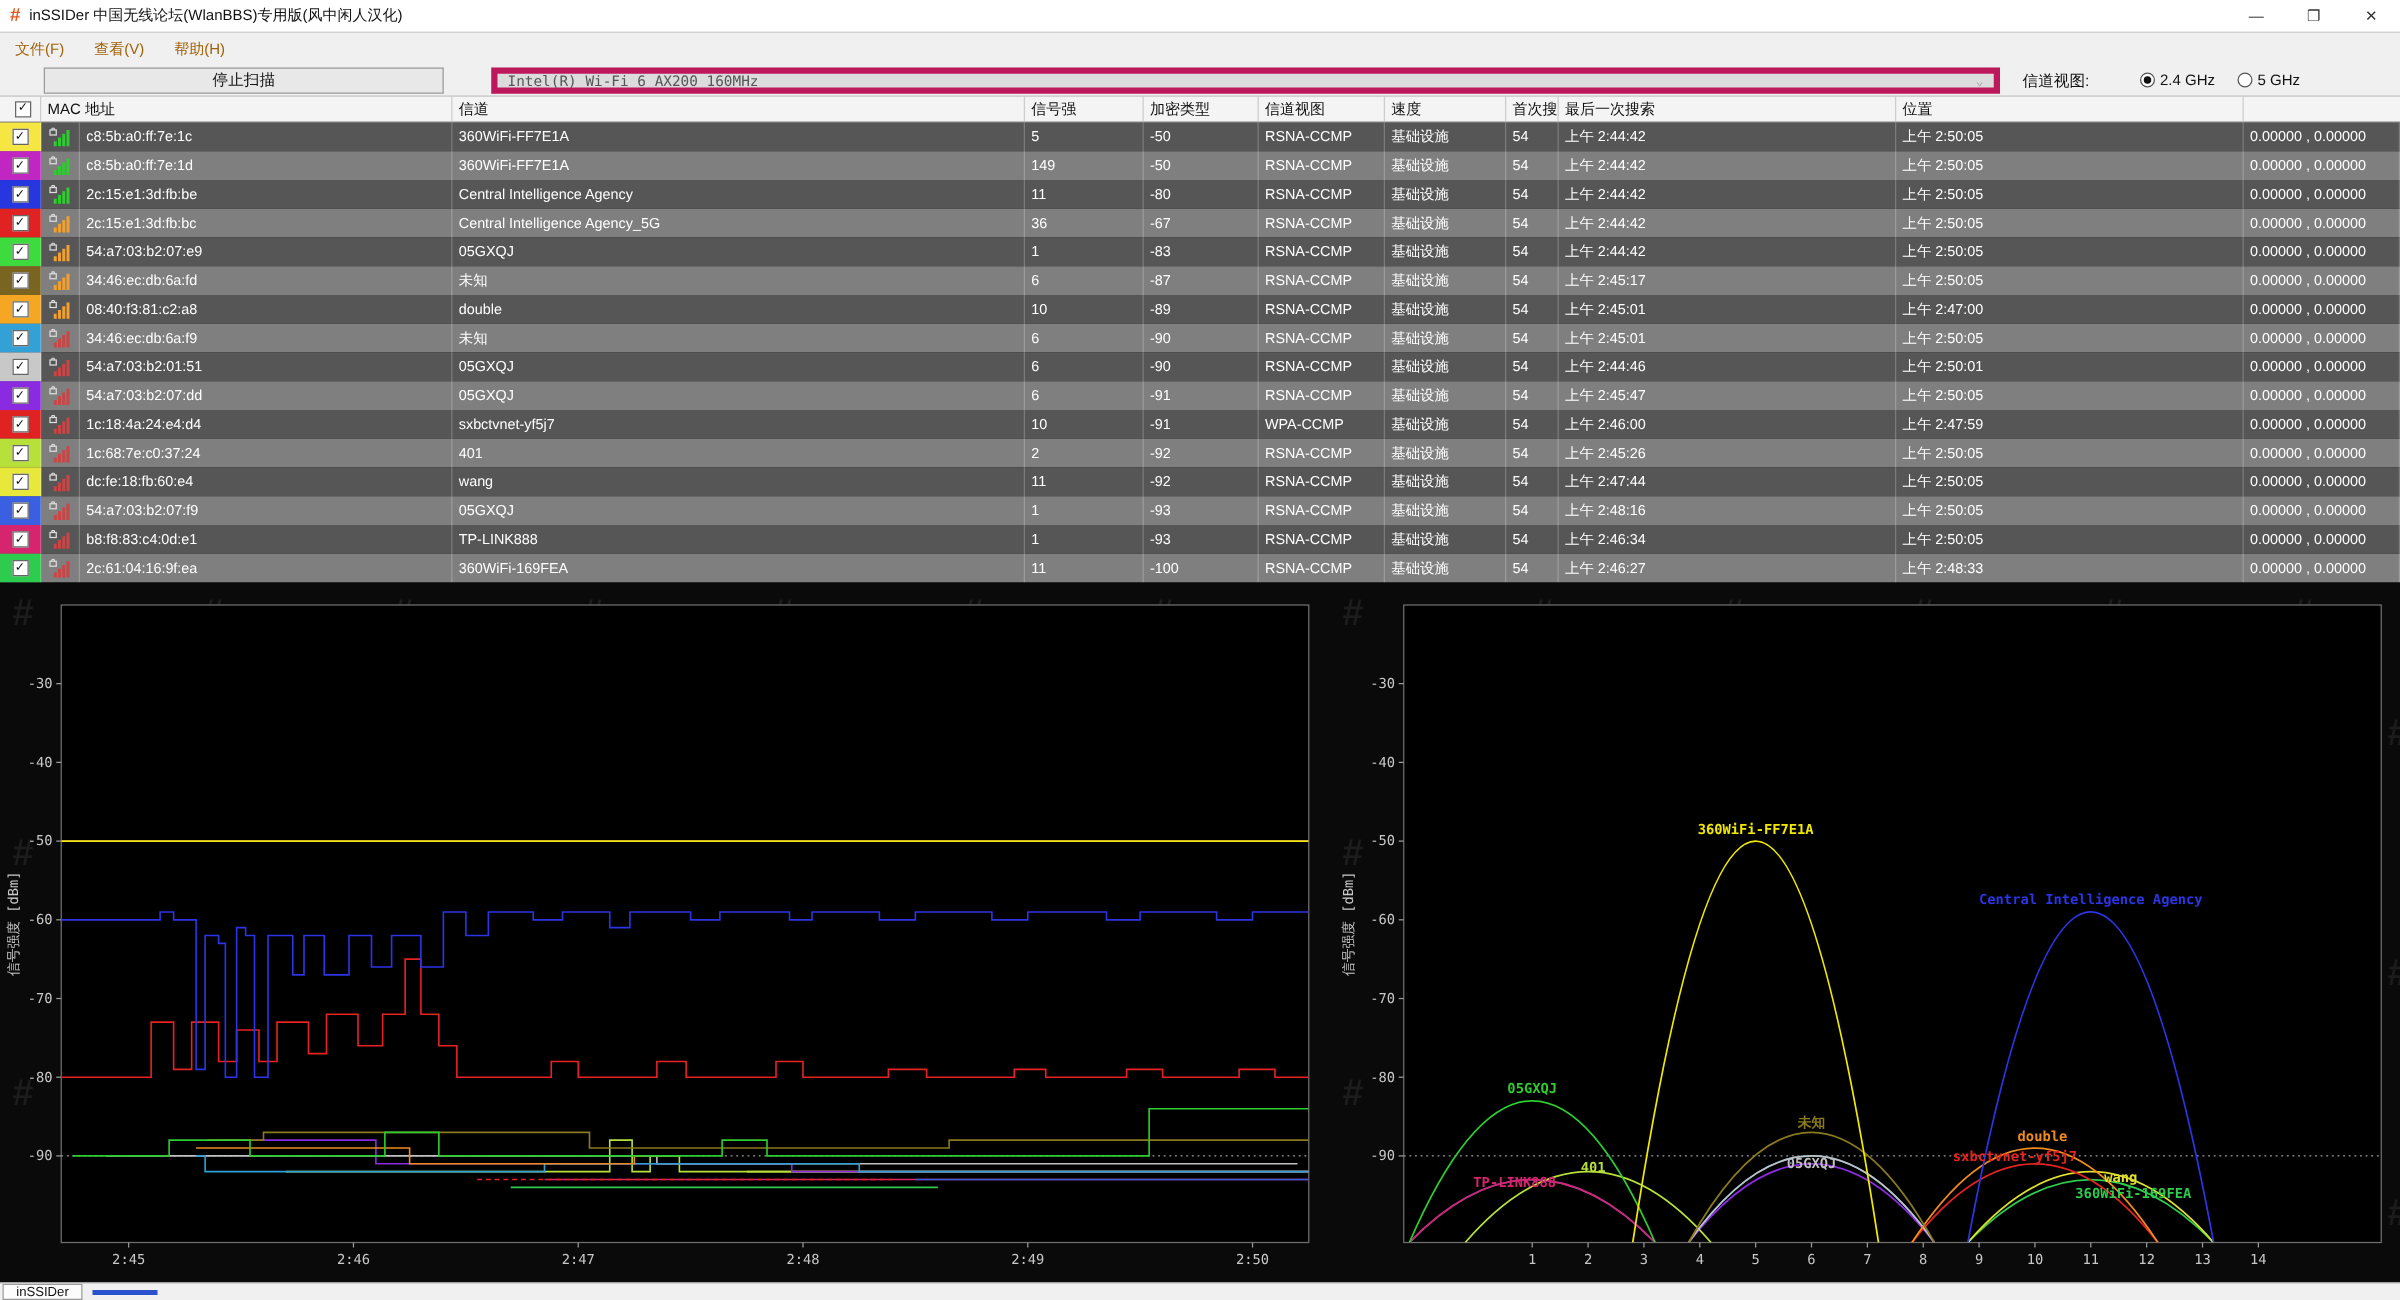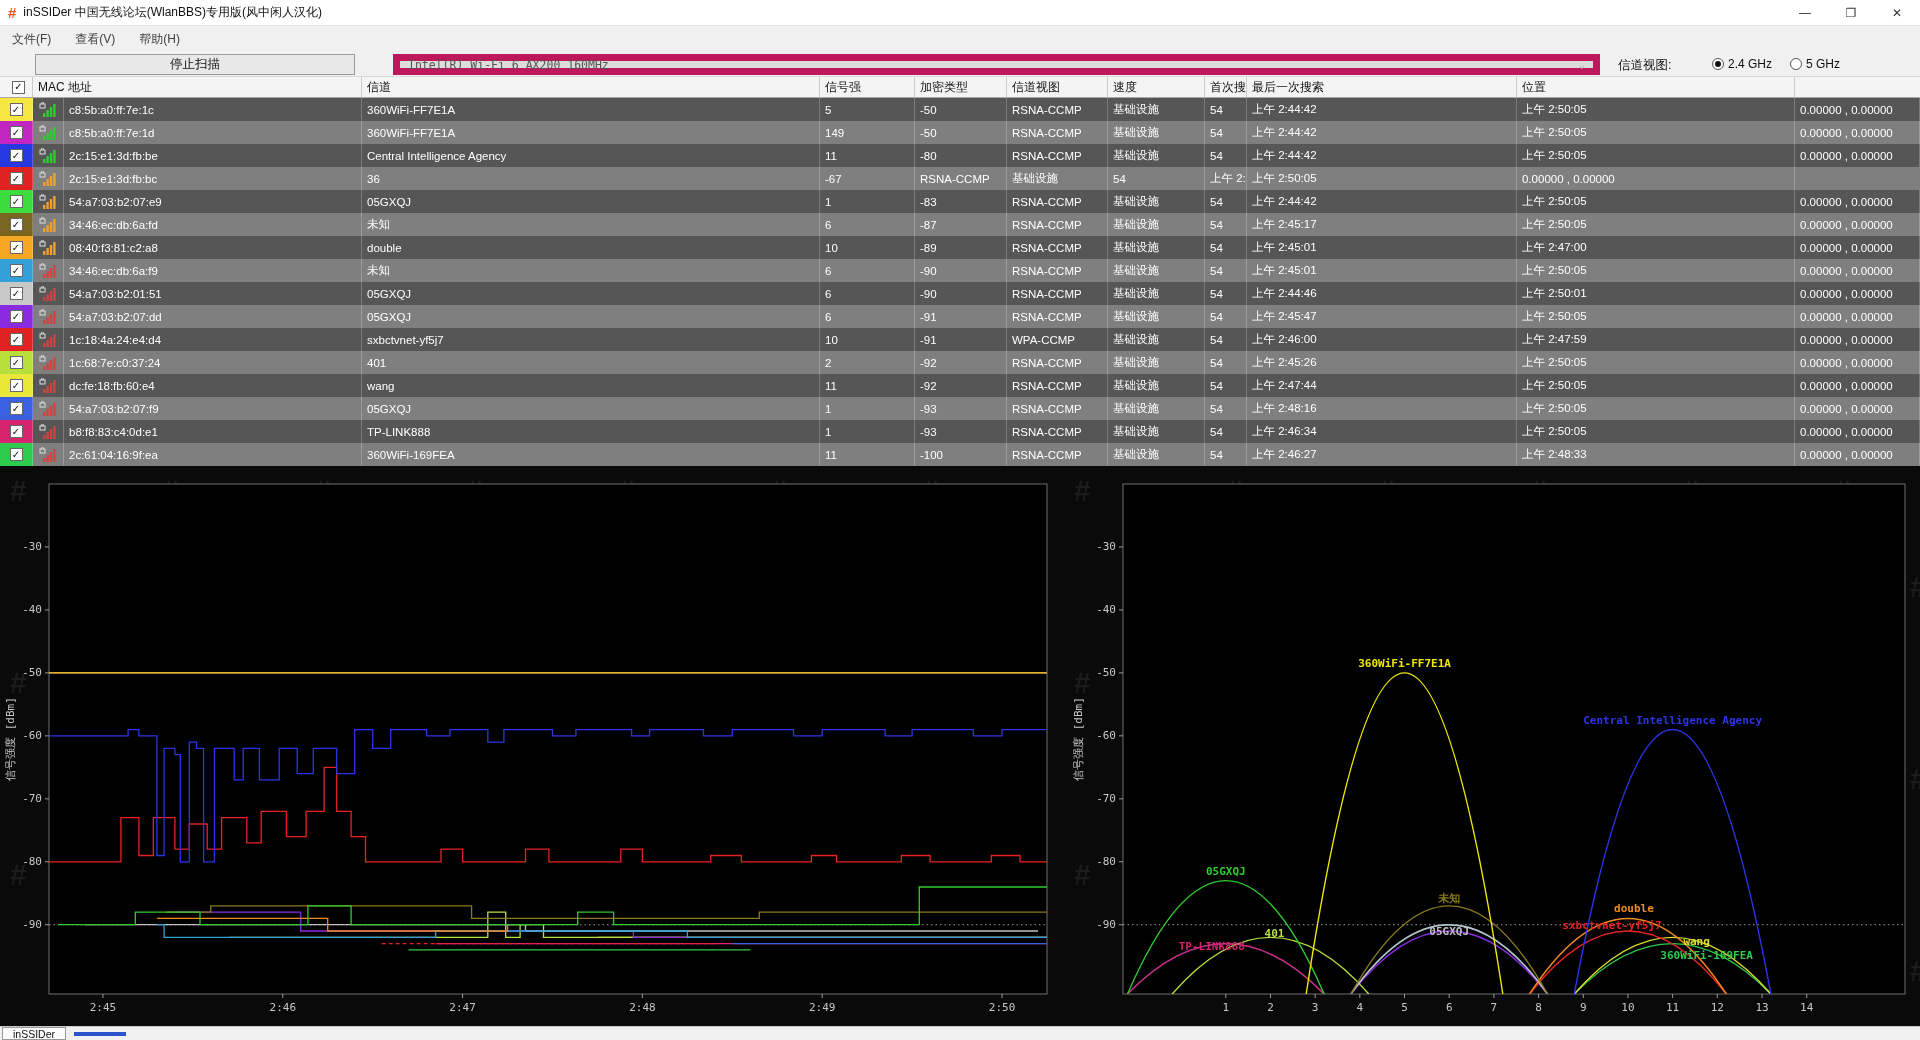--- a/index.html
+++ b/index.html
@@ -7,29 +7,29 @@
        font-family:"Liberation Sans","DejaVu Sans",sans-serif;-webkit-font-smoothing:antialiased;}
   
   .titlebar{position:absolute;left:0;top:0;width:1920px;height:26px;background:#ffffff;
             display:flex;align-items:center;border-bottom:1px solid #e3e3e3;box-sizing:border-box;}
   .app-icon{color:#e05a1e;font-weight:bold;font-size:15px;margin:0 7px 0 8px;}
   .title{font-size:12px;color:#111;}
   .win-controls{margin-left:auto;display:flex;height:100%;}
   .win-btn{width:46px;height:100%;display:flex;align-items:center;justify-content:center;
            font-size:12px;color:#333;cursor:pointer;}
   .menubar{position:absolute;left:0;top:26px;width:1920px;height:26px;background:#f0f0f0;
-           display:flex;align-items:center;font-size:12px;color:#404040;}
+           display:flex;align-items:center;font-size:12px;color:#a16207;}
   .menu-item{padding:0 12px;height:100%;display:flex;align-items:center;cursor:default;}
   .toolbar{position:absolute;left:0;top:52px;width:1920px;height:25px;background:#f0f0f0;
            display:flex;align-items:center;border-bottom:1px solid #d8d8d8;box-sizing:border-box;}
   .stop-btn{position:absolute;left:35px;top:2px;width:320px;height:21px;background:#e8e8e8;
             border:1px solid #9a9a9a;font-size:12.5px;color:#111;display:flex;align-items:center;
             justify-content:center;box-sizing:border-box;}
   .adapter-combo{position:absolute;left:393px;top:2px;width:1207px;height:21px;background:#dcdcdc;
-            border:7px solid #be185d;display:flex;align-items:center;box-sizing:border-box;
+            border:5px solid #be185d;display:flex;align-items:center;box-sizing:border-box;
             font-family:"DejaVu Sans Mono","Liberation Mono",monospace;font-size:11.5px;color:#555;}
   .adapter-combo .txt{padding-left:8px;}
   .combo-chevron{margin-left:auto;margin-right:8px;color:#aaa;font-size:11px;}
   .chan-view-label{position:absolute;left:1618px;top:5px;font-size:12.5px;color:#111;}
   .radio-group{position:absolute;left:1712px;top:5px;display:flex;gap:18px;font-size:12px;color:#111;}
   .radio{display:flex;align-items:center;gap:4px;cursor:pointer;}
   .radio .circ{width:12px;height:12px;border-radius:50%;border:1px solid #555;background:#fff;
                display:inline-flex;align-items:center;justify-content:center;box-sizing:border-box;}
   .radio .circ .dot{width:6px;height:6px;border-radius:50%;background:#111;display:none;}
   .radio.sel .circ .dot{display:block;}
@@ -197,20 +197,21 @@
           <svg width="18" height="16" viewBox="0 0 18 16">
             <rect x="1" y="2" width="5" height="4" fill="none" stroke="#ddd" stroke-width="1"></rect>
             <path d="M2.5 2 v-0.8 a1 1 0 0 1 2 0 V2" fill="none" stroke="#ddd" stroke-width="1"></path>
             <rect x="4" y="11" width="2.4" height="4" fill="#f0a030"></rect>
             <rect x="7.4" y="8" width="2.4" height="7" fill="#f0a030"></rect>
             <rect x="10.8" y="5" width="2.4" height="10" fill="#f0a030"></rect>
             <rect x="14.2" y="2" width="2.4" height="13" fill="#f0a030"></rect>
           </svg>
         </div>
         <div class="tc">2c:15:e1:3d:fb:bc</div>
+        <div class="tc">Central Intelligence Agency_5G</div>
         <div class="tc">36</div>
         <div class="tc">-67</div>
         <div class="tc">RSNA-CCMP</div>
         <div class="tc">基础设施</div>
         <div class="tc">54</div>
         <div class="tc">上午 2:44:42</div>
         <div class="tc">上午 2:50:05</div>
         <div class="tc">0.00000 , 0.00000</div>
       </div>
       <div class="trow odd" style="grid-template-columns: 33px 31px 298px 458px 95px 92px 101px 97px 42px 270px 278px 125px;">

